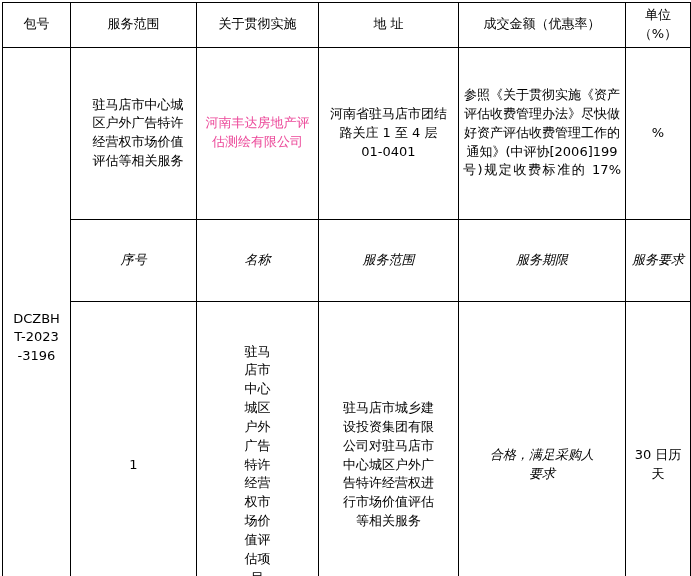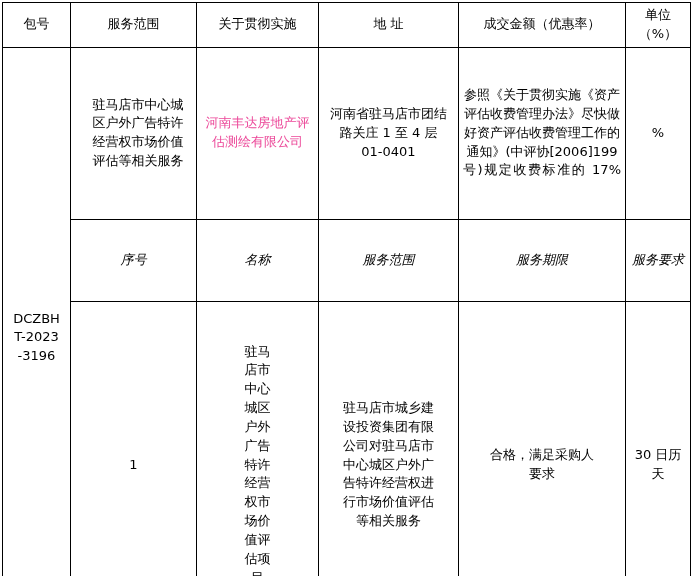--- a/index.html
+++ b/index.html
@@ -125,19 +125,19 @@
     </tr>
     <tr>
       <td class="no-cell" style="height:320px">1</td>
       <td class="vert-col">
           <div style="width: 26px; margin: 0px auto; word-break: break-all;">驻马店市中心城区户外广告特许经营权市场价值评估项目</div>
         </td>
       <td class="scope">
           <div style="width: 96px; margin: 11px auto; word-break: break-all;">驻马店市城乡建设投资集团有限公司对驻马店市中心城区户外广告特许经营权进行市场价值评估等相关服务</div>
         </td>
       <td class="req">
-          <div style="width: 112px; margin: 0px auto;">合格，满足采购人要求</div>
+          <div style="width: 112px; margin: 0px auto; font-style: italic;">合格，满足采购人要求</div>
         </td>
       <td class="req">30 日历天</td>
       <td class="req"></td>
     </tr>
   </tbody>
 </table>
 
 </body></html>

